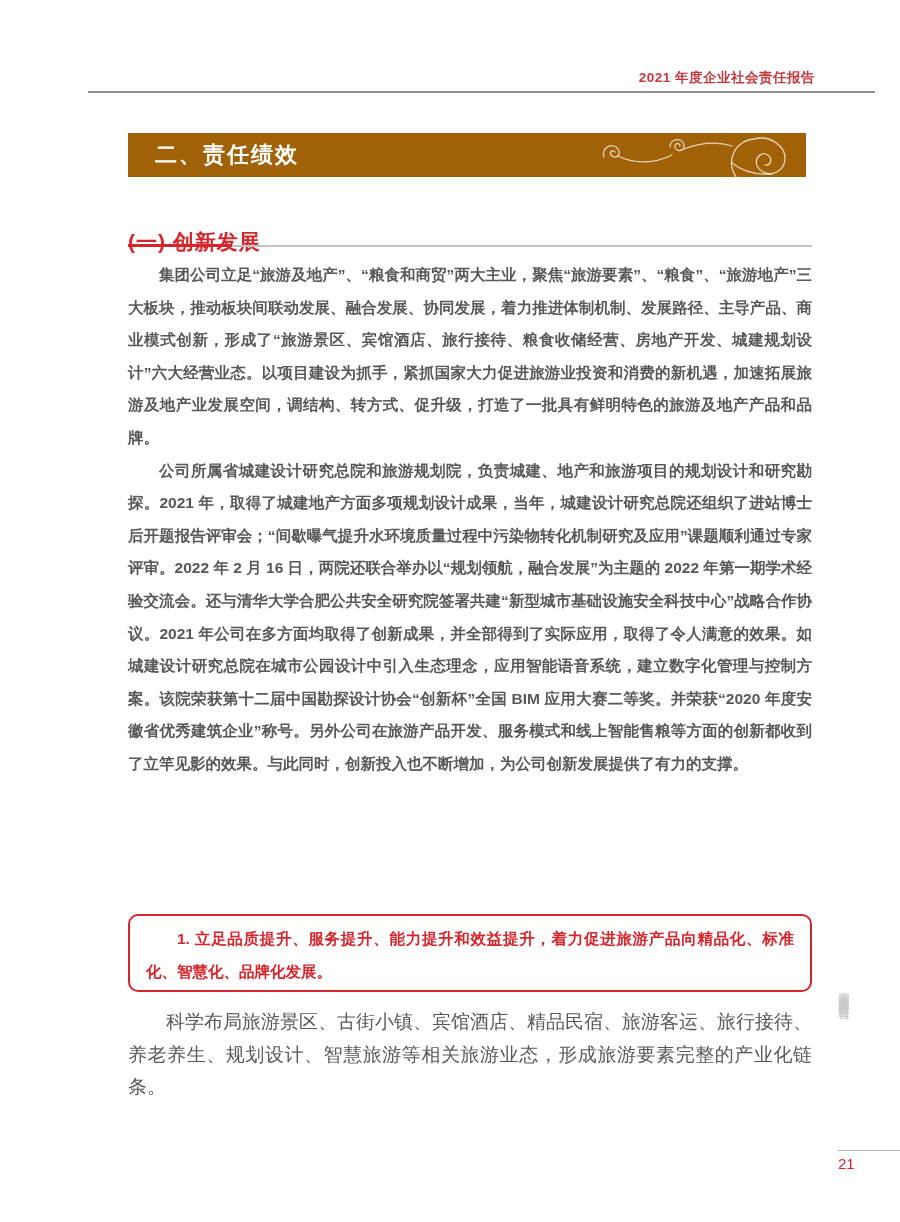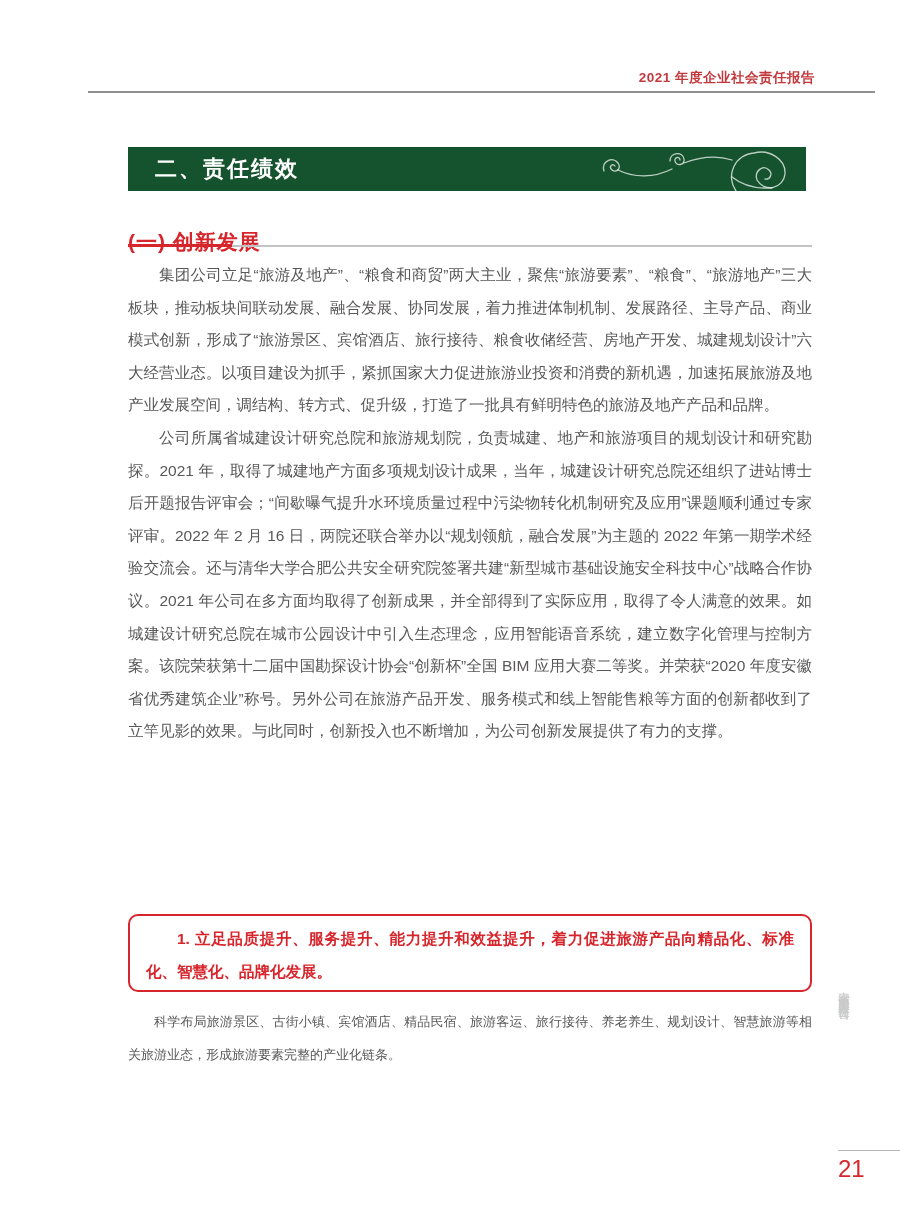--- a/index.html
+++ b/index.html
@@ -28,24 +28,24 @@
     top: 91px;
     left: 88px;
     right: 25px;
     height: 1.5px;
     background: #8f9091;
   }
   
   .banner {
     position: absolute;
     left: 128px;
-    top: 147px;
+    top: 133px;
     width: 678px;
     height: 44px;
-    background: #14532d;
+    background: #a16207;
   }
   .banner-title {
     position: absolute;
     left: 27px;
     top: 0;
     line-height: 44px;
     font-size: 22px;
     font-weight: bold;
     letter-spacing: 2px;
     color: #ffffff;
@@ -84,21 +84,21 @@
     position: absolute;
     left: 128px;
     top: 259px;
     width: 684px;
     font-size: 15.5px;
     line-height: 32.6px;
     color: #595757;
     text-align: justify;
     text-align-last: left;
   }
-  .body-text p { text-indent: 2em; }
+  .body-text p { text-indent: 2em; font-weight: bold; }
   
   .highlight-box {
     position: absolute;
     left: 128px;
     top: 914px;
     width: 684px;
     height: 78px;
     border: 2px solid #d7252c;
     border-radius: 10px;
     padding: 7px 16px 0 16px;
@@ -111,21 +111,21 @@
     text-indent: 2em;
     text-align: justify;
     text-align-last: left;
   }
   
   .closing-par {
     position: absolute;
     left: 128px;
     top: 1006px;
     width: 684px;
-    font-size: 13px;
+    font-size: 19px;
     line-height: 32.6px;
     color: #595757;
     text-align: justify;
     text-align-last: left;
     text-indent: 2em;
   }
   
   .company-vertical {
     position: absolute;
     top: 982px;
@@ -141,21 +141,21 @@
     top: 1150px;
     left: 838px;
     right: 0;
     height: 1px;
     background: #b5b5b6;
   }
   .page-number {
     position: absolute;
     top: 1155px;
     left: 838px;
-    font-size: 24px;
+    font-size: 15px;
     color: #d7252c;
   }
 </style>
 </head>
 <body>
 
 <div class="page">
 
   <div class="header-title">2021 年度企业社会责任报告</div>
   <div class="header-rule"></div>

